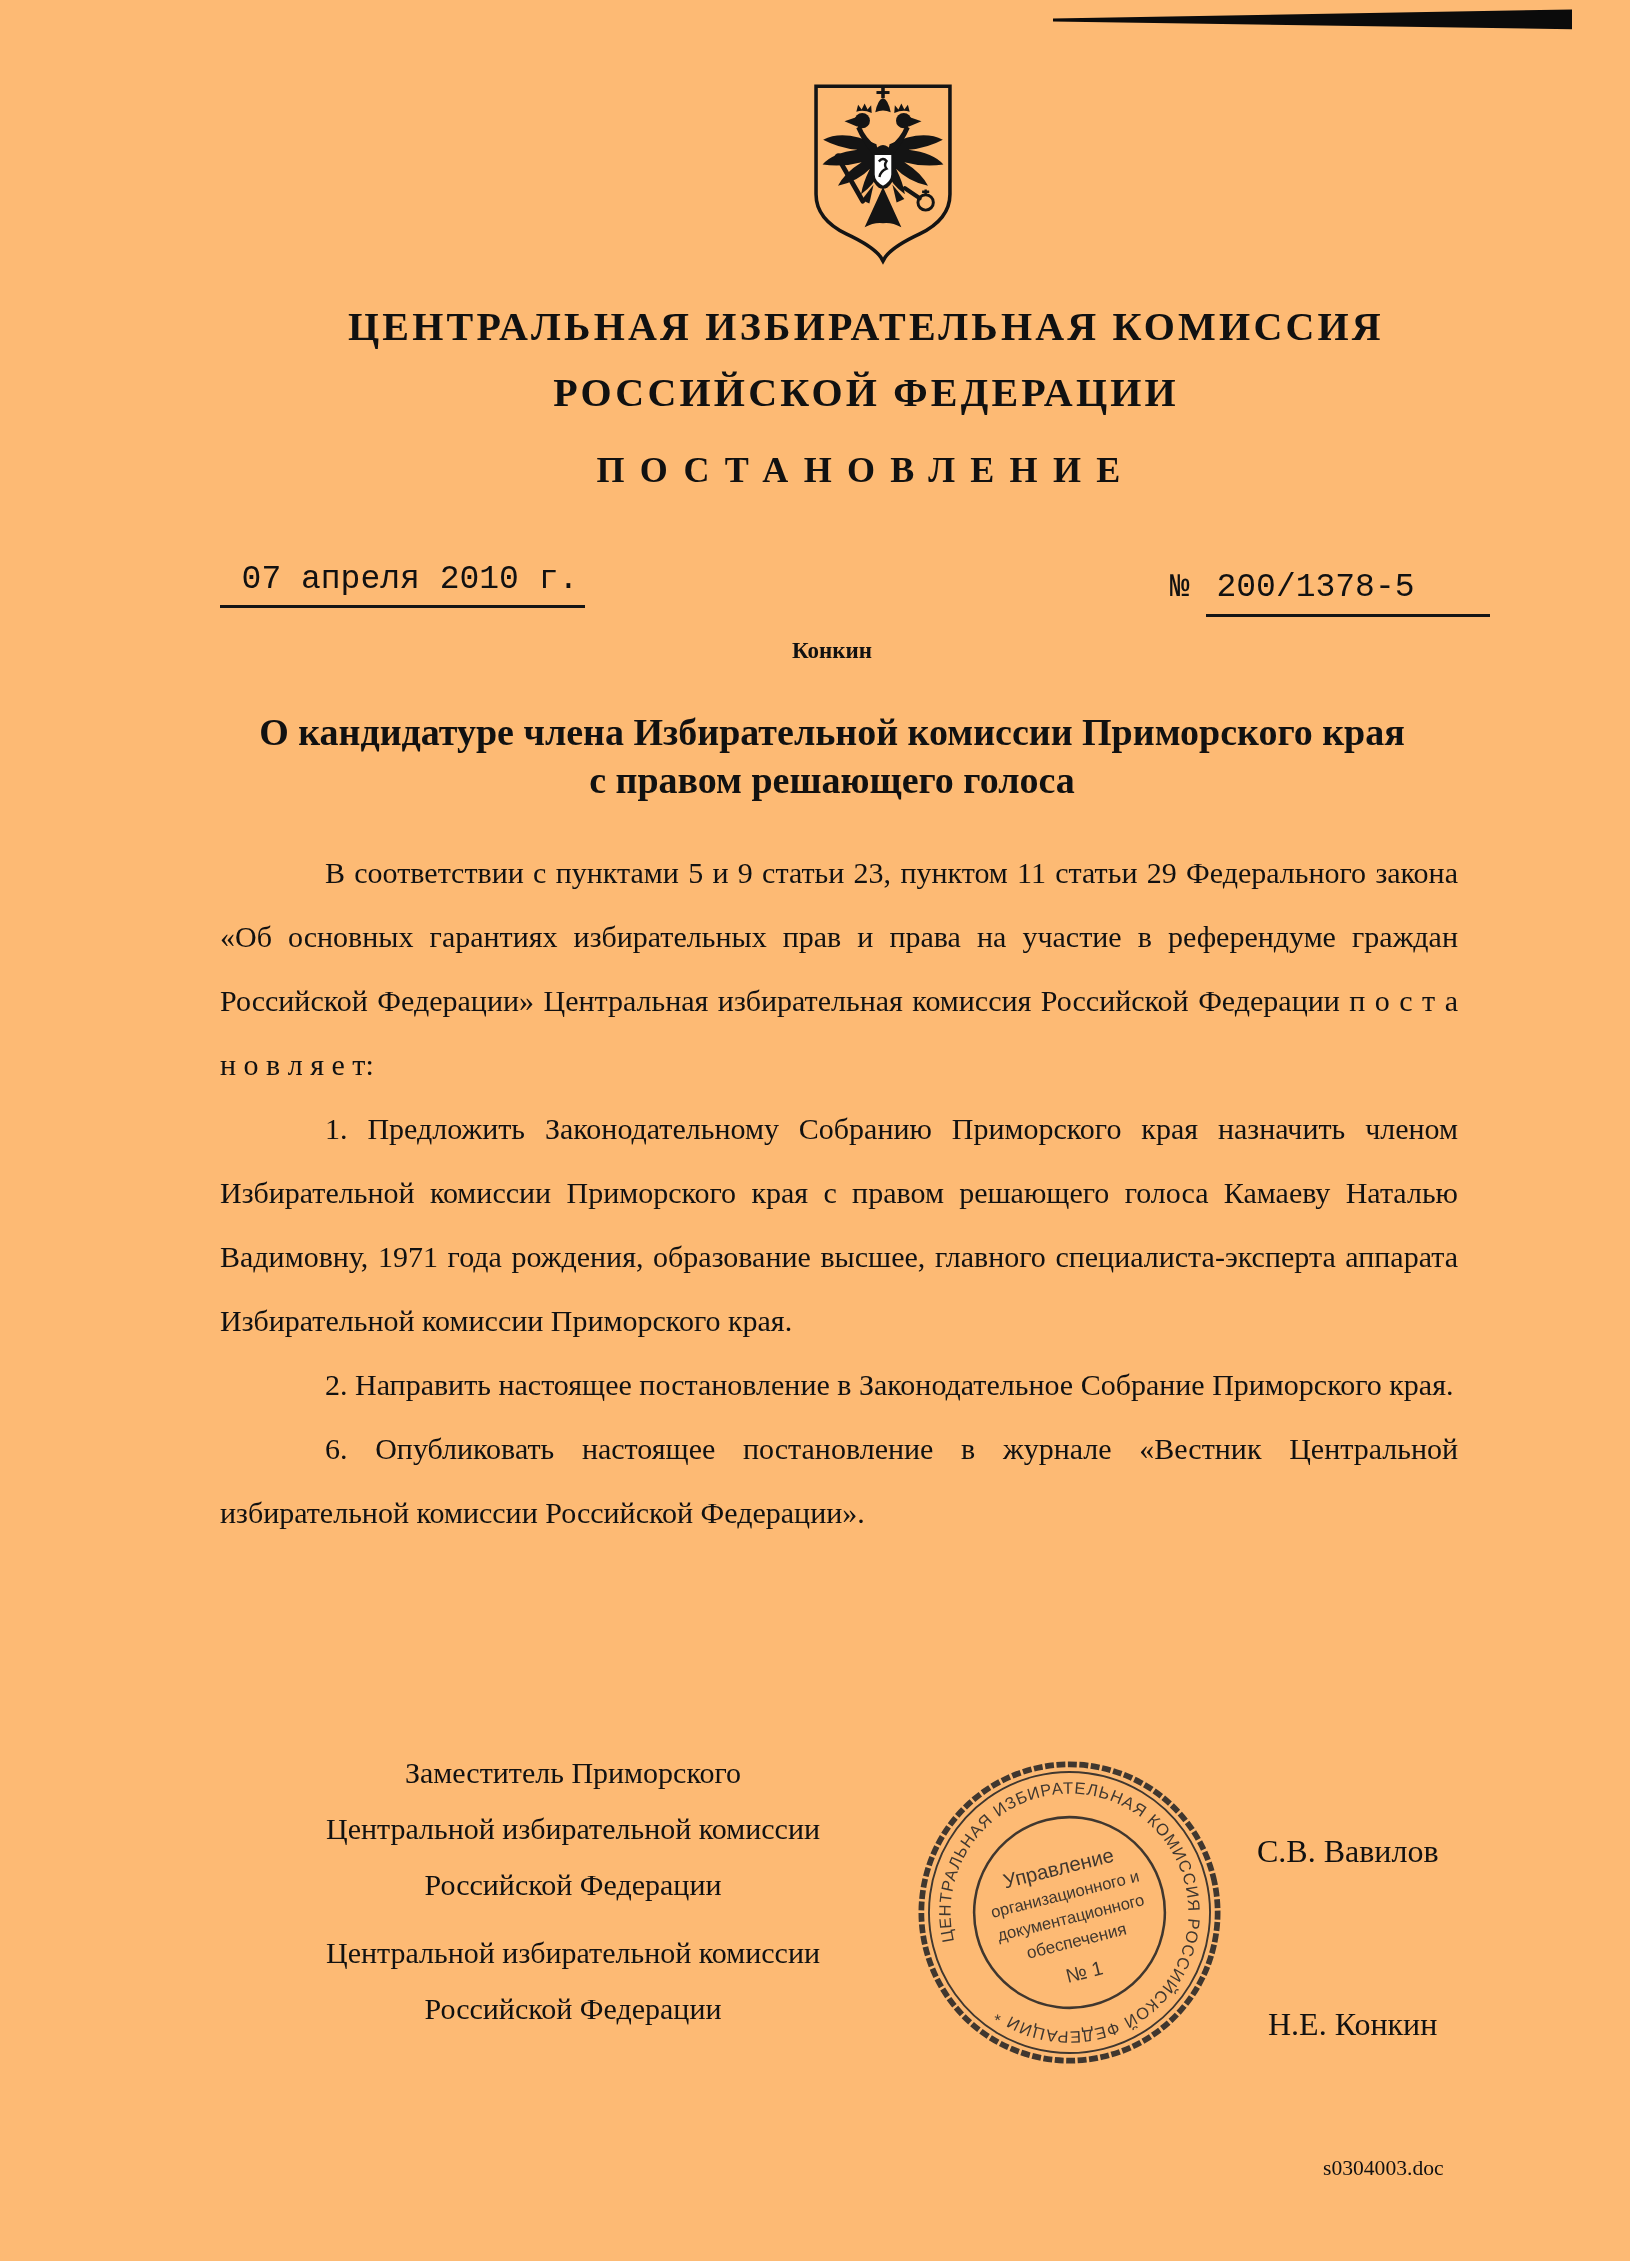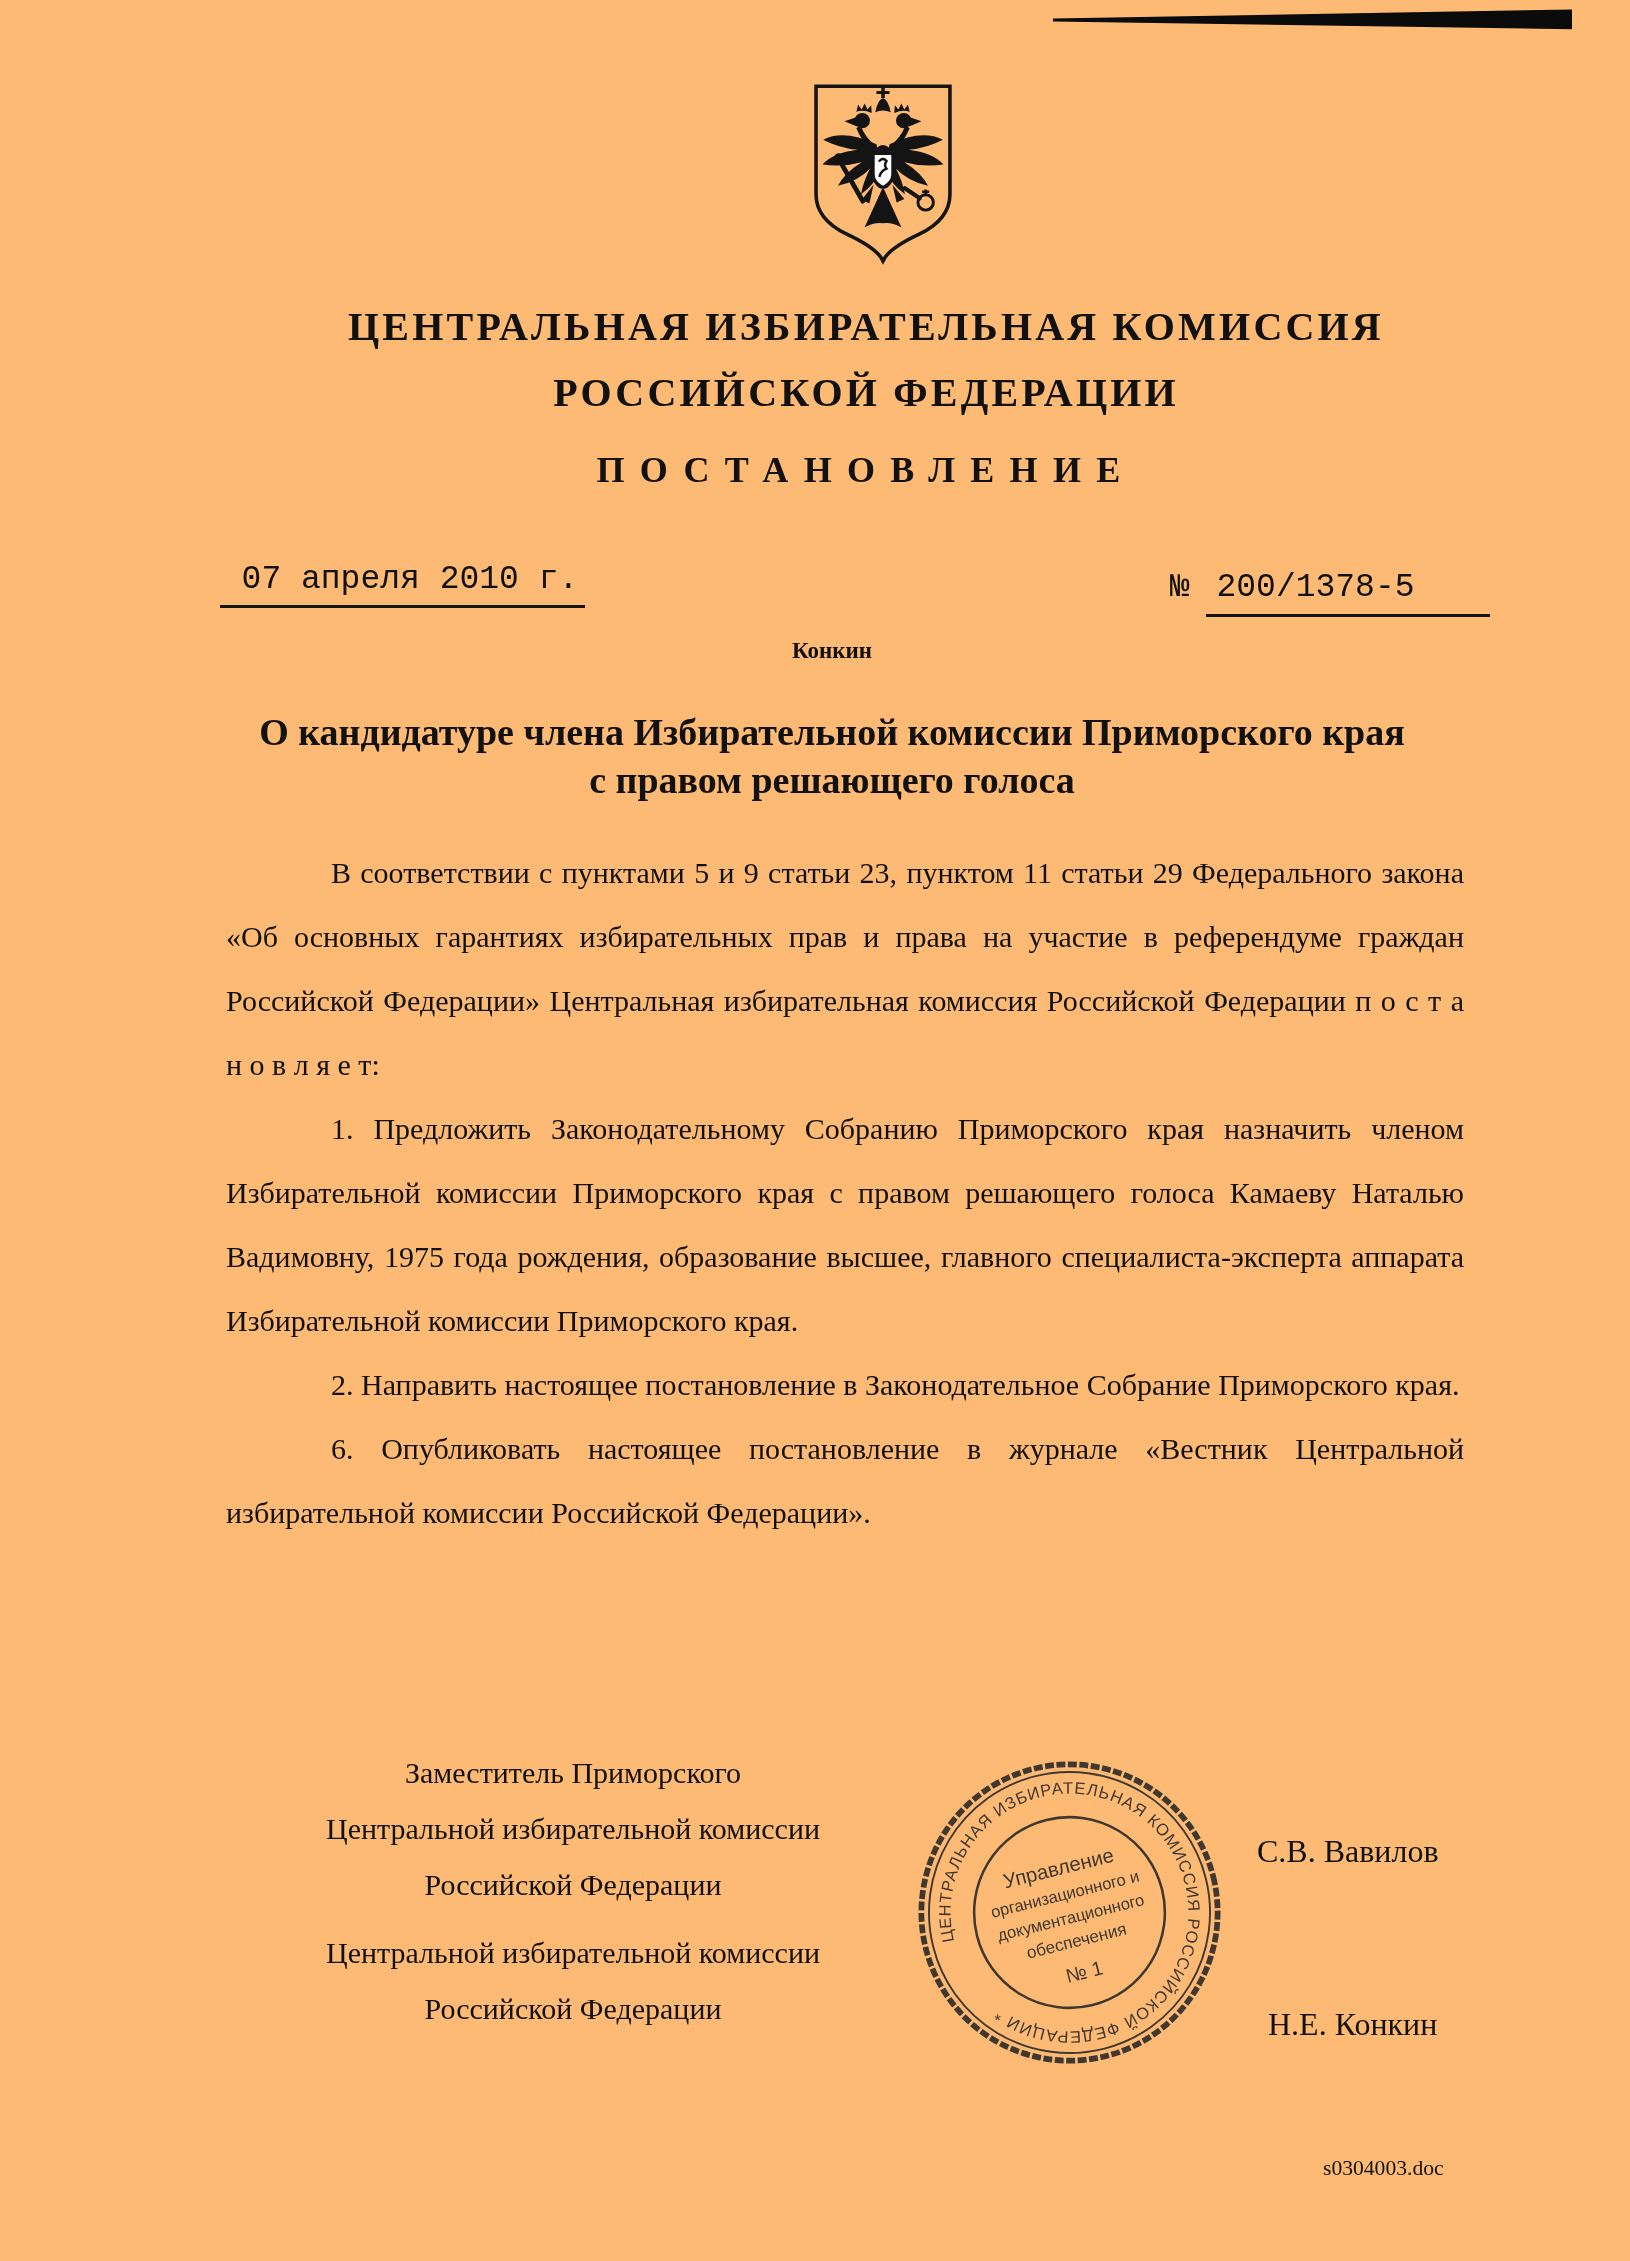--- a/index.html
+++ b/index.html
@@ -95,21 +95,21 @@
     left: 213px; top: 708px;
     width: 1238px;
     text-align: center;
     font-weight: 700;
     font-size: 38px;
     line-height: 48px;
   }
 
   .body-text {
     position: absolute;
-    left: 226px; top: 841px;
+    left: 220px; top: 841px;
     width: 1238px;
     font-size: 30px;
     line-height: 64px;
     text-align: justify;
   }
   .body-text p { margin: 0; text-indent: 105px; }
 
   
   .sig-titles {
     position: absolute;
@@ -211,21 +211,21 @@
 
   <div class="city-label">Конкин</div>
 
   <div class="subject">
     <div>О кандидатуре члена Избирательной комиссии Приморского края</div>
     <div>с правом решающего голоса</div>
   </div>
 
   <div class="body-text">
     <p>В соответствии с пунктами 5 и 9 статьи 23, пунктом 11 статьи 29 Федерального закона «Об основных гарантиях избирательных прав и права на участие в референдуме граждан Российской Федерации» Центральная избирательная комиссия Российской Федерации п о с т а н о в л я е т:</p>
-    <p>1. Предложить Законодательному Собранию Приморского края назначить членом Избирательной комиссии Приморского края с правом решающего голоса Камаеву Наталью Вадимовну, 1975 года рождения, образование высшее, главного специалиста-эксперта аппарата Избирательной комиссии Приморского края.</p>
+    <p>1. Предложить Законодательному Собранию Приморского края назначить членом Избирательной комиссии Приморского края с правом решающего голоса Камаеву Наталью Вадимовну, 1971 года рождения, образование высшее, главного специалиста-эксперта аппарата Избирательной комиссии Приморского края.</p>
     <p>2. Направить настоящее постановление в Законодательное Собрание Приморского края.</p>
     <p>6. Опубликовать настоящее постановление в журнале «Вестник Центральной избирательной комиссии Российской Федерации».</p>
   </div>
 
   <div class="sig-titles">
     <div class="sig-block">
       <div>Заместитель Приморского</div>
       <div>Центральной избирательной комиссии</div>
       <div>Российской Федерации</div>
     </div>

